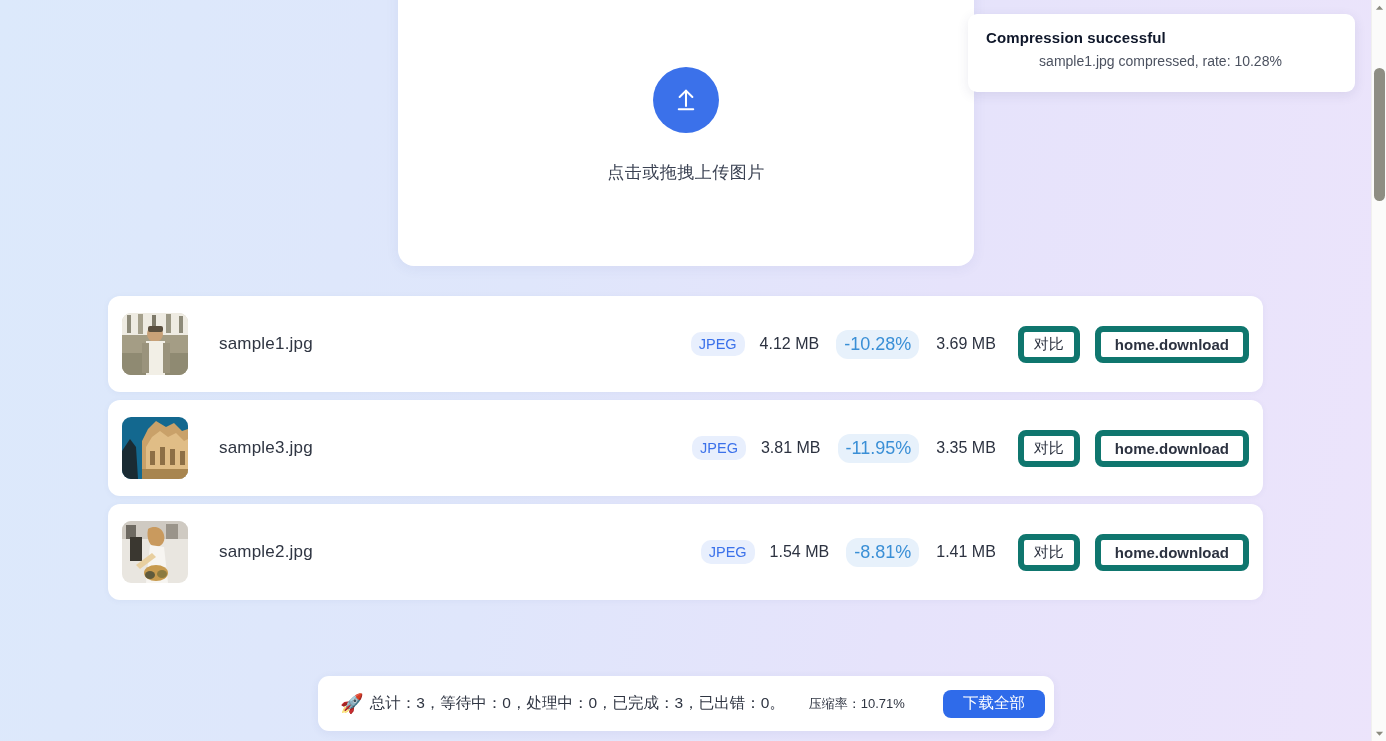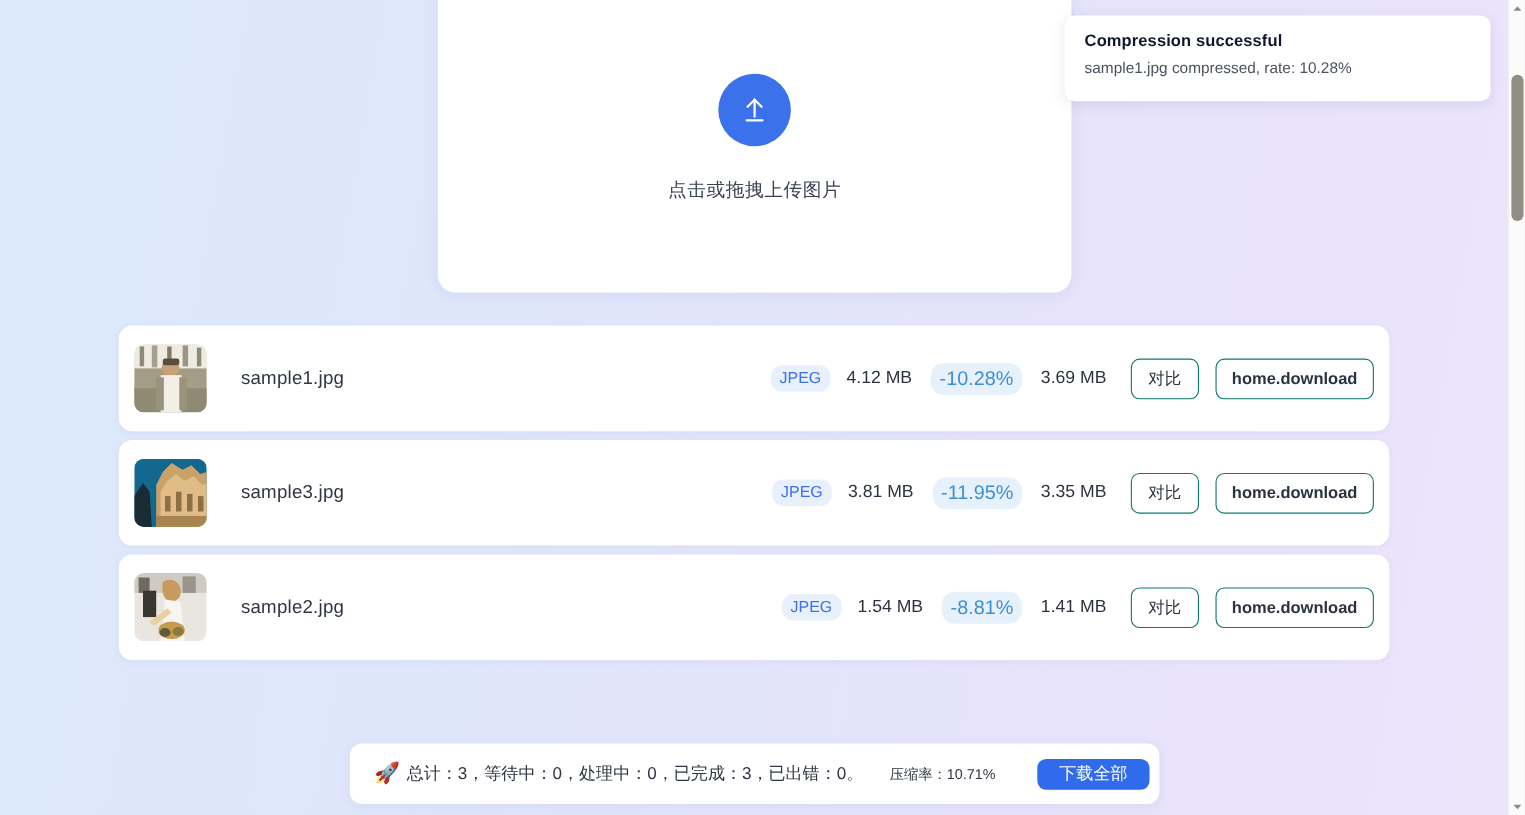--- a/index.html
+++ b/index.html
@@ -75,20 +75,21 @@
   .toast-title {
     font-size: 15px;
     font-weight: bold;
     color: #0f172a;
     letter-spacing: 0.1px;
   }
   .toast-body {
     margin-top: 7px;
     font-size: 14px;
     color: #4c5260;
+    text-align: center;
   }
 
   
   .file-list {
     position: absolute;
     left: 108px;
     top: 296px;
     width: 1155px;
   }
 
@@ -156,21 +157,21 @@
     color: #2c3240;
     margin-left: 17px;
     white-space: nowrap;
   }
 
   .btn-outline {
     font-family: inherit;
     font-size: 15px;
     color: #2c3240;
     background: #ffffff;
-    border: 1px solid #0f766e;
+    border: 6px solid #0f766e;
     border-radius: 8px;
     height: 37px;
     cursor: pointer;
     white-space: nowrap;
   }
   .btn-compare { width: 62px; margin-left: 22px; }
   .btn-download-row { padding: 0 14px; margin-left: 15px; font-weight: bold; }
 
   
   .status-bar {

